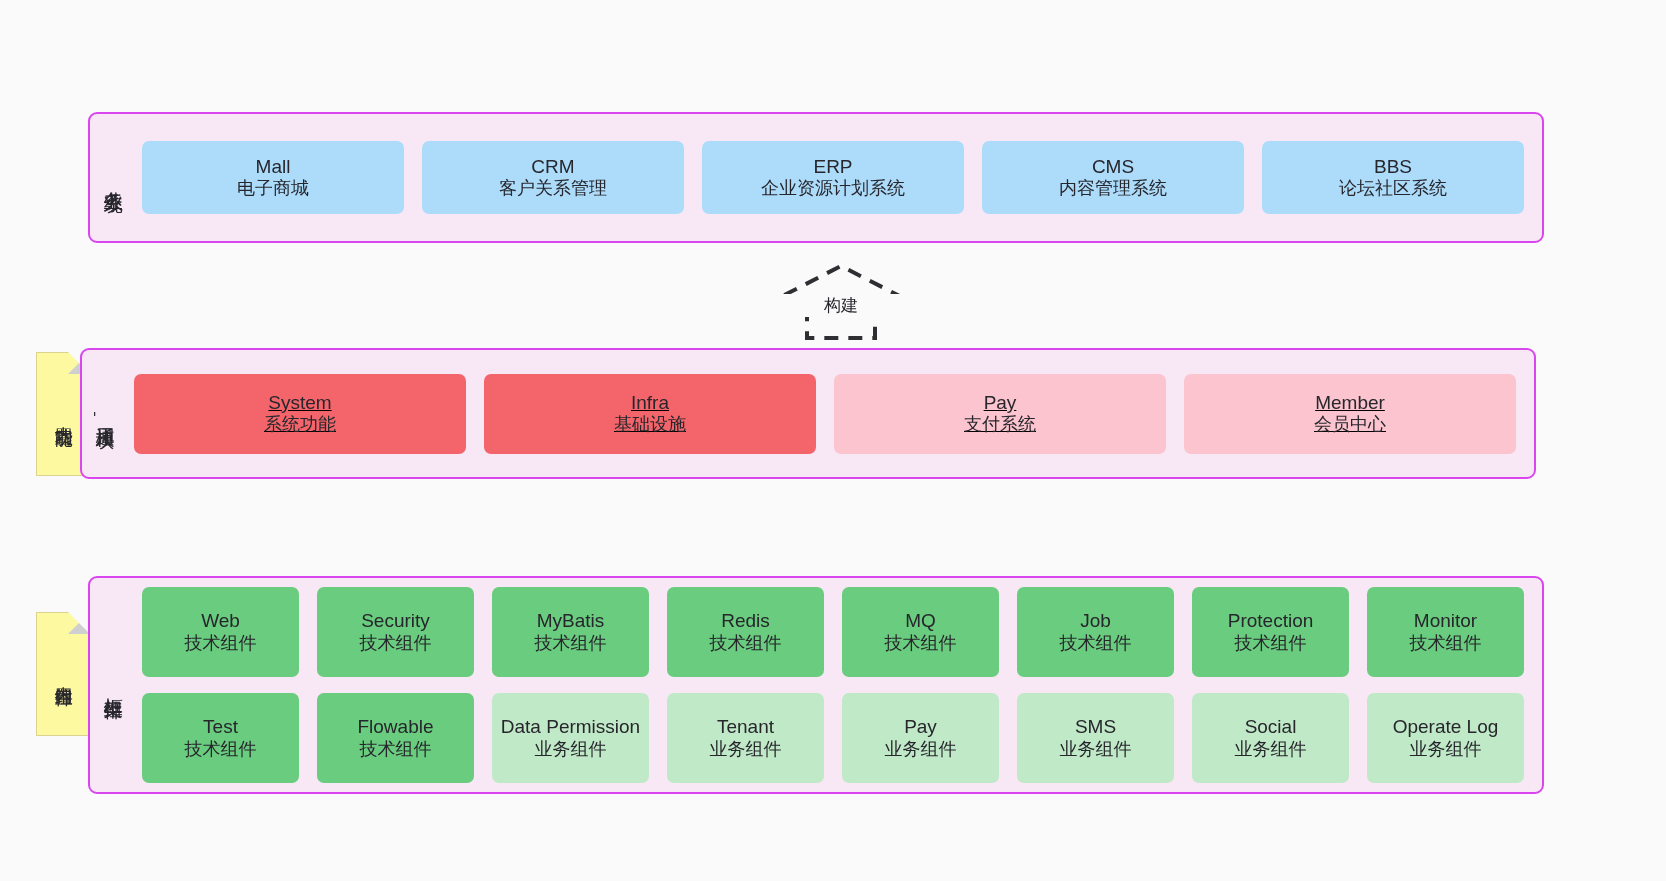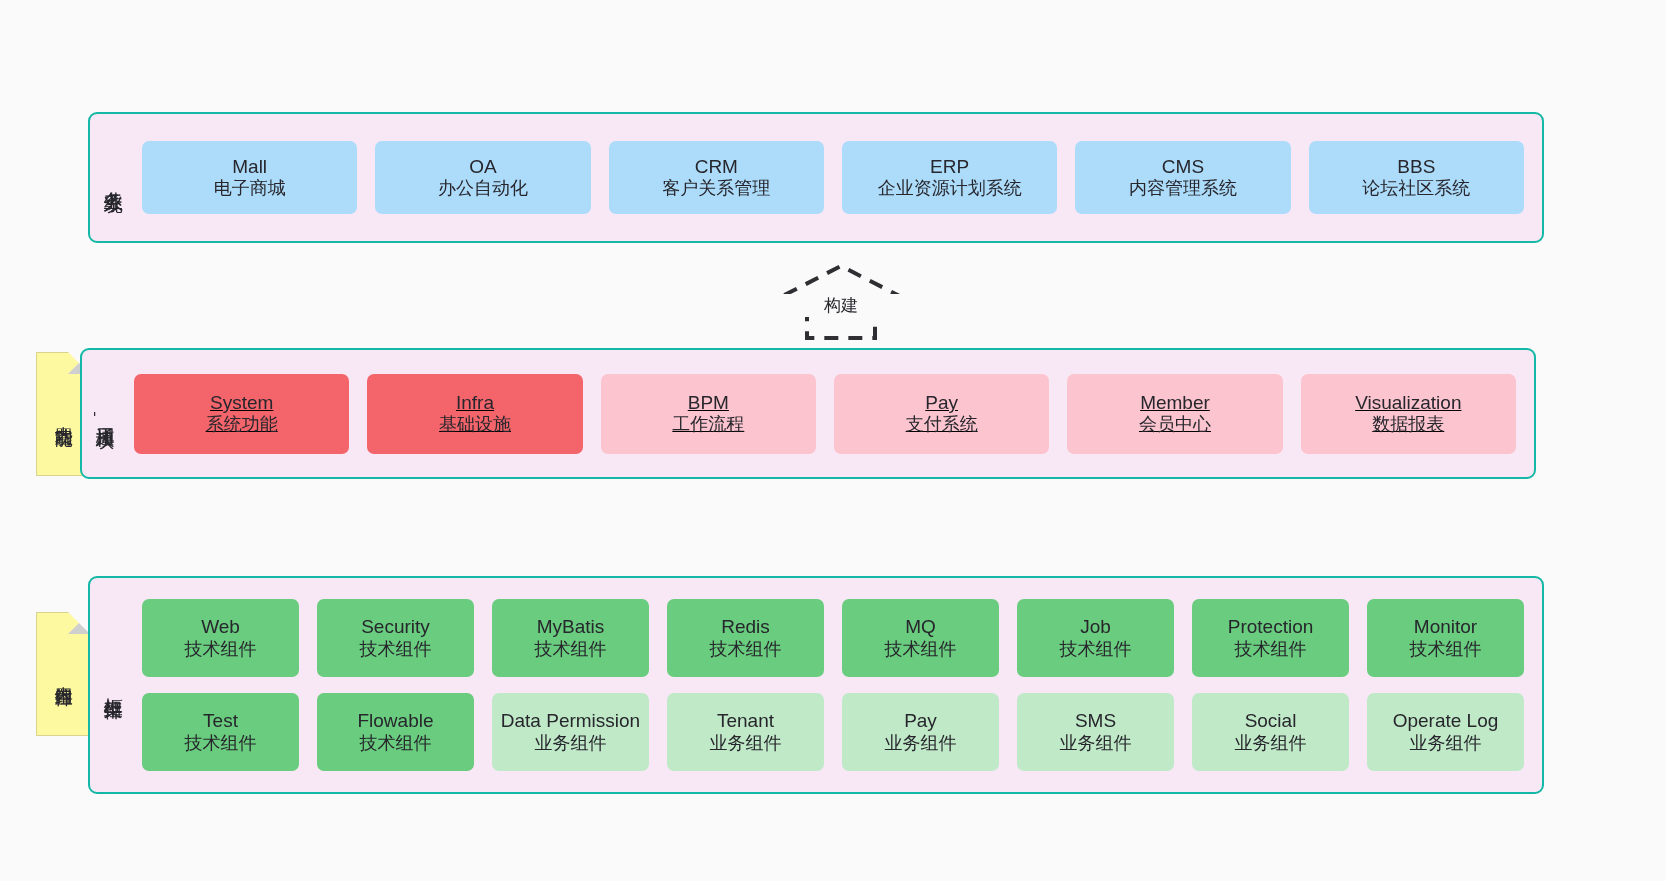--- a/index.html
+++ b/index.html
@@ -9,21 +9,21 @@
     background: #fafafa;
     font-family: "Liberation Sans", "DejaVu Sans", sans-serif;
     overflow: hidden;
   }
   #stage { position: relative; width: 1666px; height: 881px; }
 
   
   .layer {
     position: absolute;
     background: #f8e8f5;
-    border: 2px solid #14b8a6;
+    border: 2px solid #d946ef;
     border-radius: 9px;
     display: flex;
     align-items: stretch;
   }
   .layer-title {
     width: 46px;
     flex: 0 0 46px;
     display: flex;
     align-items: center;
     justify-content: center;
@@ -70,21 +70,21 @@
   .c-green      { background: #69cc7e; }
   .c-greenlight { background: #c0e9c8; }
 
   
   #layer-business { left: 88px;  top: 112px; width: 1456px; height: 131px; }
   #layer-common   { left: 80px;  top: 348px; width: 1456px; height: 131px; text-decoration: underline; }
   #layer-frame    { left: 88px;  top: 576px; width: 1456px; height: 218px; }
 
   #layer-business .row { height: 73px; }
   #layer-common   .row { height: 80px; }
-  #layer-frame    .row { height: 78px; }
+  #layer-frame    .row { height: 90px; }
 
   
   .note {
     position: absolute;
     width: 54px;
     background: #fdf9a0;
     border: 1px solid #d9d38f;
     display: flex;
     align-items: center;
     justify-content: center;
@@ -139,24 +139,20 @@
 
   <div class="layer" id="layer-business">
     <div class="layer-title">业务系统</div>
     <div class="layer-body">
       <div class="row">
         <div class="cell c-blue">
           <span class="t1">Mall</span>
           <span class="t2">电子商城</span>
         </div>
         <div class="cell c-blue">
-          <span class="t1">OA</span>
-          <span class="t2">办公自动化</span>
-        </div>
-        <div class="cell c-blue">
           <span class="t1">CRM</span>
           <span class="t2">客户关系管理</span>
         </div>
         <div class="cell c-blue">
           <span class="t1">ERP</span>
           <span class="t2">企业资源计划系统</span>
         </div>
         <div class="cell c-blue">
           <span class="t1">CMS</span>
           <span class="t2">内容管理系统</span>
@@ -185,35 +181,27 @@
       <div class="row">
         <div class="cell c-red">
           <span class="t1">System</span>
           <span class="t2">系统功能</span>
         </div>
         <div class="cell c-red">
           <span class="t1">Infra</span>
           <span class="t2">基础设施</span>
         </div>
         <div class="cell c-pink">
-          <span class="t1">BPM</span>
-          <span class="t2">工作流程</span>
-        </div>
-        <div class="cell c-pink">
           <span class="t1">Pay</span>
           <span class="t2">支付系统</span>
         </div>
         <div class="cell c-pink">
           <span class="t1">Member</span>
           <span class="t2">会员中心</span>
         </div>
-        <div class="cell c-pink">
-          <span class="t1">Visualization</span>
-          <span class="t2">数据报表</span>
-        </div>
       </div>
     </div>
   </div>
 
 
   <div class="note" id="note-frame">
     <span>内置组件</span>
   </div>
   <div class="layer" id="layer-frame">
     <div class="layer-title">框架组件</div>

